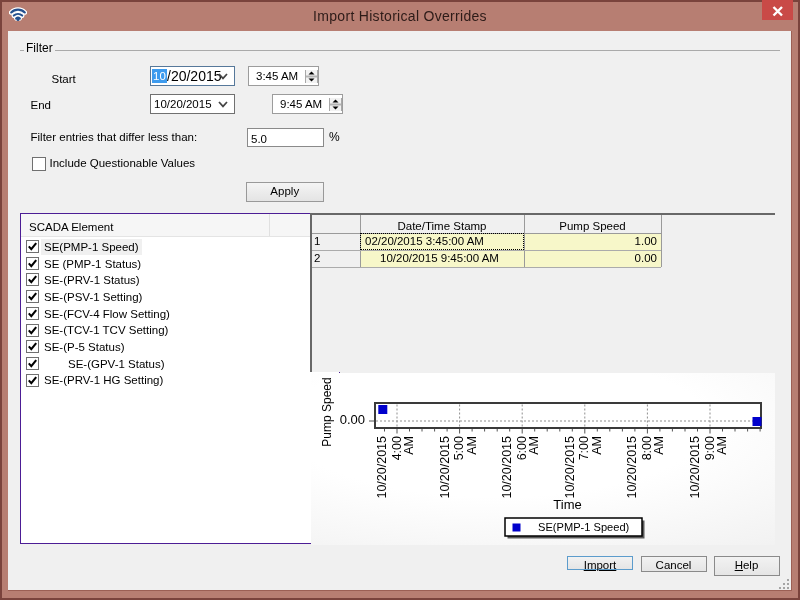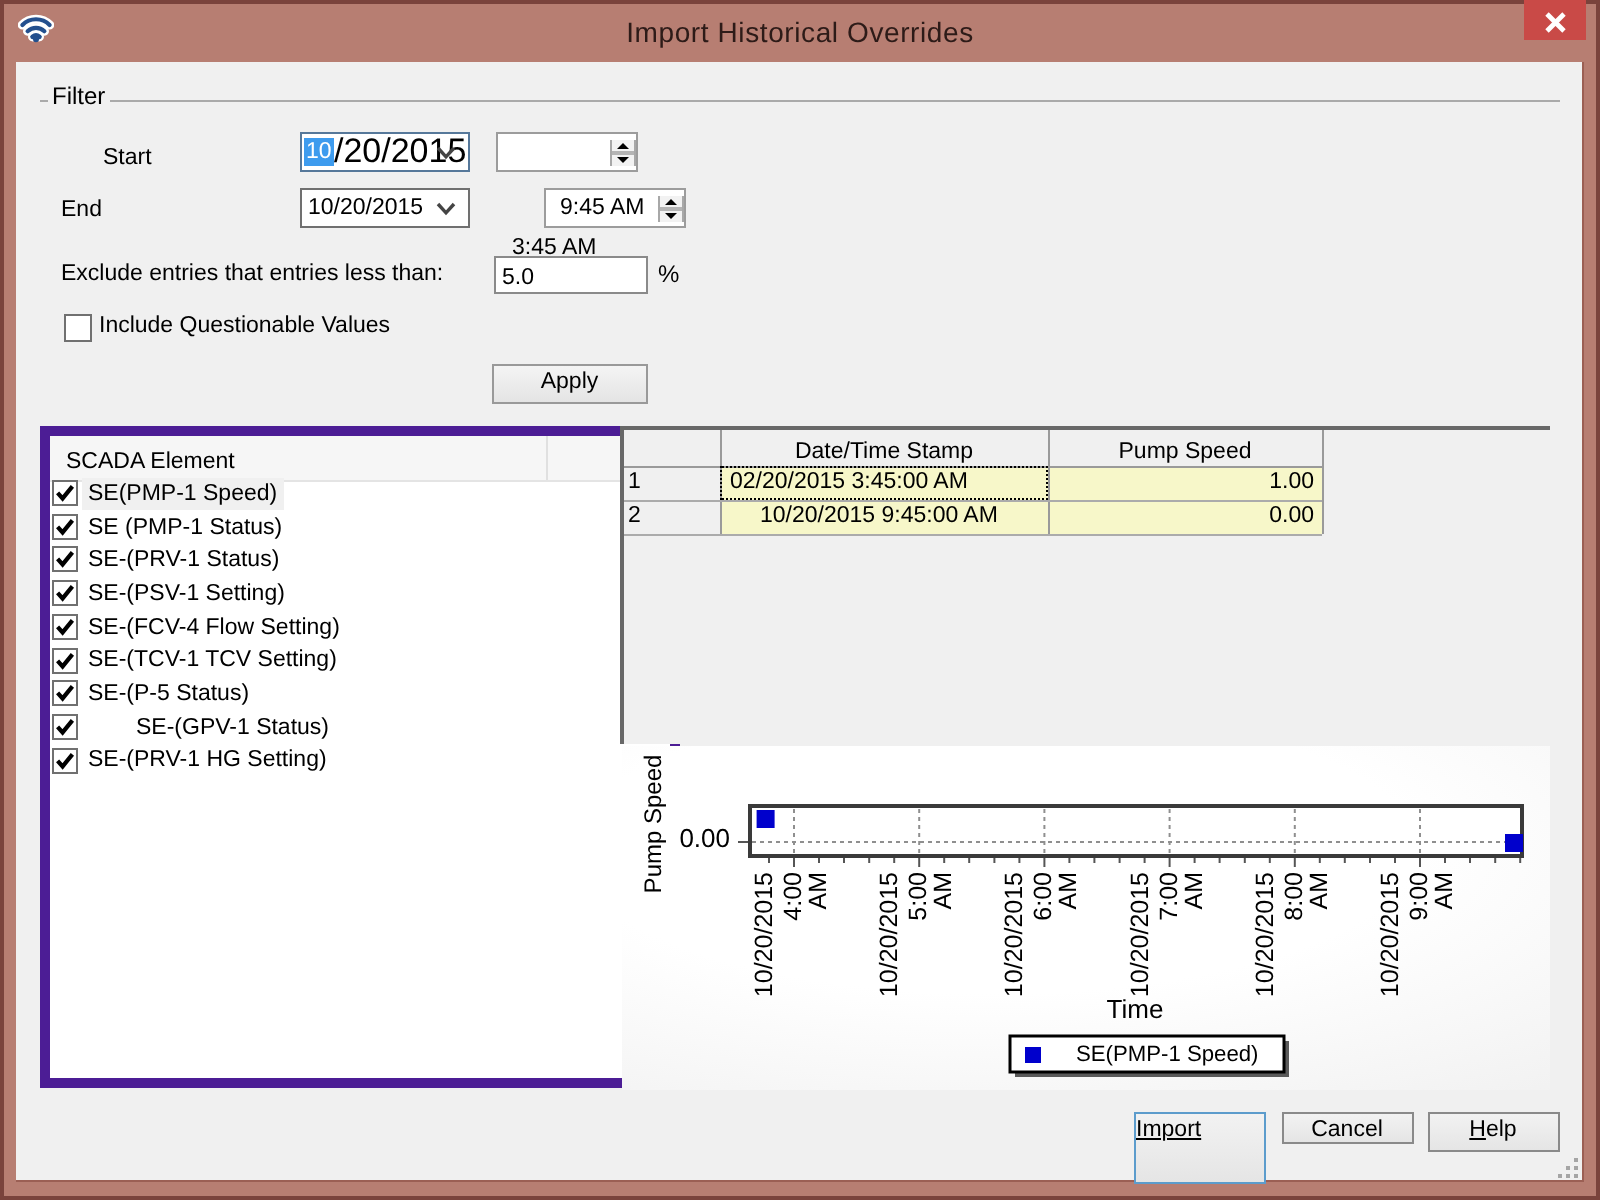--- a/index.html
+++ b/index.html
@@ -33,27 +33,27 @@
 <div class="abs" style="left:8px;top:31px;width:784px;height:560px;background:#f0f0f0;border-right:1px solid #9b5f54;border-bottom:1px solid #9b5f54;box-sizing:border-box;"></div>
 
 <div class="abs" style="left:20px;top:50px;width:760px;height:1px;background:#aaaaaa;"></div>
 <div class="abs" style="left:24px;top:42px;font-size:12px;line-height:13px;color:#000;background:#f0f0f0;padding:0 2px;">Filter</div>
 
 <div class="lbl" style="left:30.5px;top:73px;margin-left:21px;">Start</div>
 <div class="lbl" style="left:30.5px;top:99px;">End</div>
 
 <div class="abs" style="left:150px;top:66px;width:85px;height:20px;background:#fff;border:1px solid #56789a;box-sizing:border-box;">
 <span style="position:absolute;left:1px;top:2px;height:14px;background:#3d9bee;color:#fff;font-size:11.5px;line-height:14px;padding:0 1px;">10</span>
-<span style="position:absolute;left:16px;top:2px;font-size:17px;line-height:14px;color:#000;">/20/2015</span>
+<span style="position:absolute;left:16px;top:2px;font-size:14px;line-height:14px;color:#000;">/20/2015</span>
 <svg width="10" height="7" style="position:absolute;right:6px;top:6px;">
       <path d="M1 1 L5 5.4 L9 1" stroke="#444" stroke-width="1.7" fill="none"></path>
     </svg>
 </div>
 <div style="position:absolute;left:248px;top:66px;width:71px;height:20px;background:#fff;border:1px solid #9c9c9c;box-sizing:border-box;">
-<div style="position:absolute;left:7px;top:0;height:18px;line-height:18px;font-size:11.5px;color:#000;margin-top:48px;">3:45 AM</div>
+<div style="position:absolute;left:7px;top:0;height:18px;line-height:18px;font-size:11.5px;color:#000;">3:45 AM</div>
 <div style="position:absolute;left:56px;top:2.5px;width:13px;height:13px;border-left:1px solid #a8a8a8;border-right:1px solid #a8a8a8;box-sizing:border-box;background:#f2f2f2;">
 <svg width="11" height="13" style="position:absolute;left:0;top:0;">
         <path d="M5.5 1.5 L8.5 4.5 L2.5 4.5 Z" fill="#000"></path>
         <line x1="0" y1="6.5" x2="11" y2="6.5" stroke="#b4b4b4" stroke-width="2"></line>
         <path d="M5.5 11.5 L8.5 8.5 L2.5 8.5 Z" fill="#000"></path>
       </svg>
 </div>
   </div>
 
 <div class="abs" style="left:150px;top:94px;width:85px;height:20px;background:#fff;border:1px solid #707070;box-sizing:border-box;">
@@ -66,32 +66,32 @@
 <div style="position:absolute;left:7px;top:0;height:18px;line-height:18px;font-size:11.5px;color:#000;">9:45 AM</div>
 <div style="position:absolute;left:56px;top:2.5px;width:13px;height:13px;border-left:1px solid #a8a8a8;border-right:1px solid #a8a8a8;box-sizing:border-box;background:#f2f2f2;">
 <svg width="11" height="13" style="position:absolute;left:0;top:0;">
         <path d="M5.5 1.5 L8.5 4.5 L2.5 4.5 Z" fill="#000"></path>
         <line x1="0" y1="6.5" x2="11" y2="6.5" stroke="#b4b4b4" stroke-width="2"></line>
         <path d="M5.5 11.5 L8.5 8.5 L2.5 8.5 Z" fill="#000"></path>
       </svg>
 </div>
   </div>
 
-<div class="lbl" style="left:30.5px;top:130.5px;">Exclude entries that entries less than:</div>
+<div class="lbl" style="left:30.5px;top:130.5px;">Filter entries that differ less than:</div>
 <div class="abs" style="left:247px;top:128px;width:77px;height:19px;background:#fff;border:1px solid #8a8a8a;box-sizing:border-box;">
 <span style="position:absolute;left:3px;top:3.5px;font-size:11.5px;line-height:12px;color:#000;">5.0</span>
   </div>
 <div class="lbl" style="left:329px;top:130.5px;font-size:12px;">%</div>
 
 <span style="position:absolute;left:32px;top:157px;width:14px;height:14px;background:#fff;border:1px solid #707070;box-sizing:border-box;"></span>
 <div class="lbl" style="left:49.5px;top:156.5px;">Include Questionable Values</div>
 
 <div class="abs" style="left:245.5px;top:182px;width:78.5px;height:20px;background:linear-gradient(#f4f4f4,#e4e4e4);border:1px solid #999;box-sizing:border-box;text-align:center;font-size:11.5px;line-height:17px;color:#000;">Apply</div>
 
-<div class="abs" style="left:20px;top:213px;width:320px;height:331px;background:#fff;border:5px solid #4c1d95;box-sizing:border-box;">
+<div class="abs" style="left:20px;top:213px;width:320px;height:331px;background:#fff;border:1px solid #4c1d95;box-sizing:border-box;">
 <div style="position:absolute;left:0;top:0;width:100%;height:23px;background:#f6f6f6;border-bottom:1px solid #e4e4e4;box-sizing:border-box;"></div>
 <div style="position:absolute;left:248px;top:0;width:1px;height:22px;background:#e0e0e0;"></div>
 <div style="position:absolute;left:8px;top:7px;font-size:11.5px;line-height:12px;color:#000;">SCADA Element</div>
 </div>
 <span style="position:absolute;left:26px;top:240.0px;width:13px;height:13px;background:#fff;border:1px solid #707070;box-sizing:border-box;">
     <svg width="11" height="11" viewBox="0 0 11 11" style="position:absolute;left:0;top:0;">
       <path d="M1.8 5.4 L4.3 8.2 L9.2 2.2" stroke="#000" stroke-width="2.1" fill="none"></path>
     </svg>
   </span>
 <div style="position:absolute;left:41px;top:238.8px;height:16px;line-height:16px;font-size:11.5px;color:#000;background:#f0f0f0;padding:0 3px;">SE(PMP-1 Speed)</div>
@@ -229,21 +229,21 @@
 <text transform="translate(388.0,63) rotate(-90)" text-anchor="end" font-size="12.5">10/20/2015</text>
 <text transform="translate(402.5,63) rotate(-90)" text-anchor="end" font-size="12.5">9:00</text>
 <text transform="translate(415.0,63) rotate(-90)" text-anchor="end" font-size="12.5">AM</text>
 <text x="256.5" y="136" text-anchor="middle" font-size="13">Time</text>
 <rect x="196.5" y="147.5" width="137" height="18" fill="#5a5a5a"></rect>
 <rect x="194" y="145" width="137" height="18" fill="#ffffff" stroke="#000" stroke-width="1.5"></rect>
 <rect x="201.5" y="150.5" width="8" height="8" fill="#0000cc"></rect>
 <text x="227" y="157.5" font-size="11.1">SE(PMP-1 Speed)</text>
 </svg>
 
-<div class="abs" style="left:567px;top:556px;width:66px;height:36px;background:linear-gradient(#f2f2f2,#e5e5e5);border:1px solid #5c9ccc;box-sizing:border-box;font-size:11.5px;line-height:17px;text-decoration:underline;">Import</div>
+<div class="abs" style="left:567px;top:556px;width:66px;height:14px;background:linear-gradient(#f2f2f2,#e5e5e5);border:1px solid #5c9ccc;box-sizing:border-box;text-align:center;font-size:11.5px;line-height:17px;text-decoration:underline;">Import</div>
 <div class="abs" style="left:640.5px;top:556px;width:66px;height:16px;background:linear-gradient(#f2f2f2,#e5e5e5);border:1px solid #8a8a8a;box-sizing:border-box;text-align:center;font-size:11.5px;line-height:17px;">Cancel</div>
 <div class="abs" style="left:713.5px;top:556px;width:66px;height:20px;background:linear-gradient(#f2f2f2,#e5e5e5);border:1px solid #8a8a8a;box-sizing:border-box;text-align:center;font-size:11.5px;line-height:17px;"><u>H</u>elp</div>
 
 <svg class="abs" width="12" height="12" style="left:779px;top:579px;">
 <g fill="#a5a5a5">
       <rect x="8" y="0" width="2" height="2"></rect>
       <rect x="8" y="4" width="2" height="2"></rect>
       <rect x="8" y="8" width="2" height="2"></rect>
       <rect x="4" y="4" width="2" height="2"></rect>
       <rect x="4" y="8" width="2" height="2"></rect>

